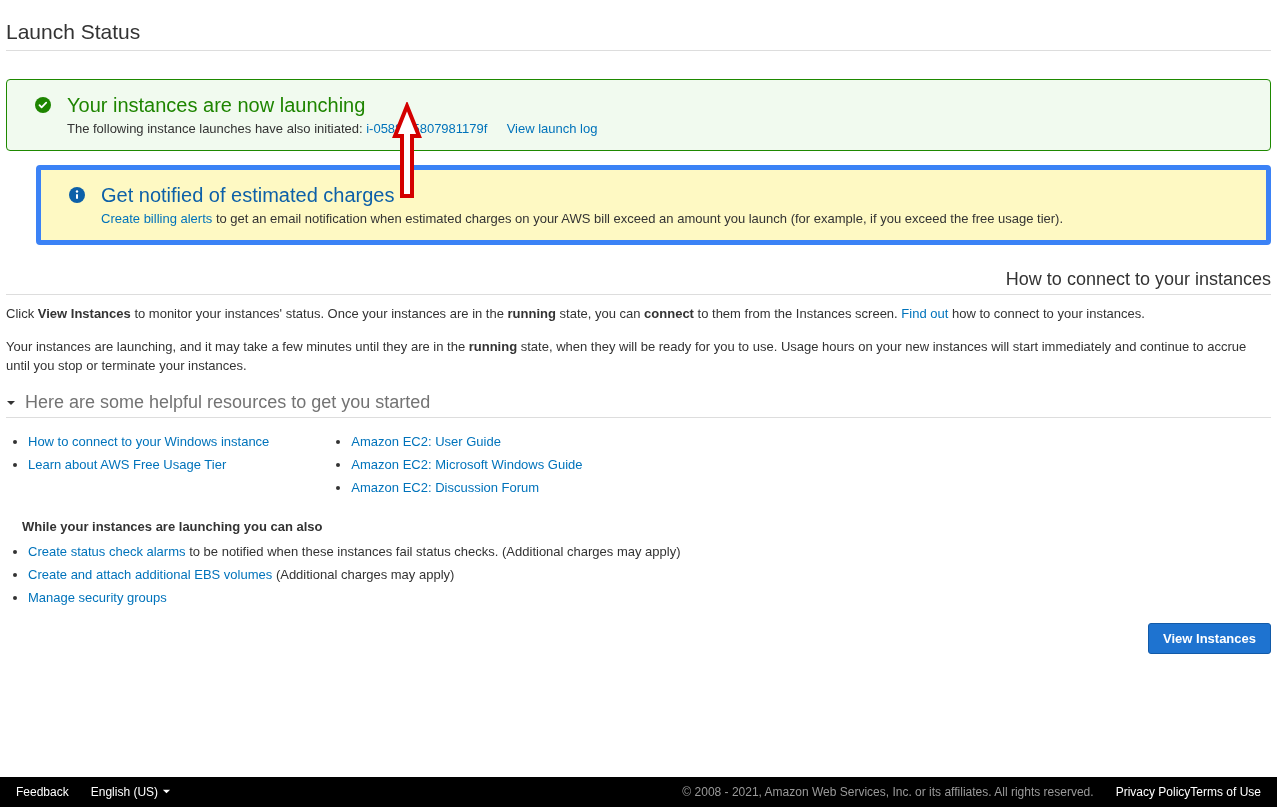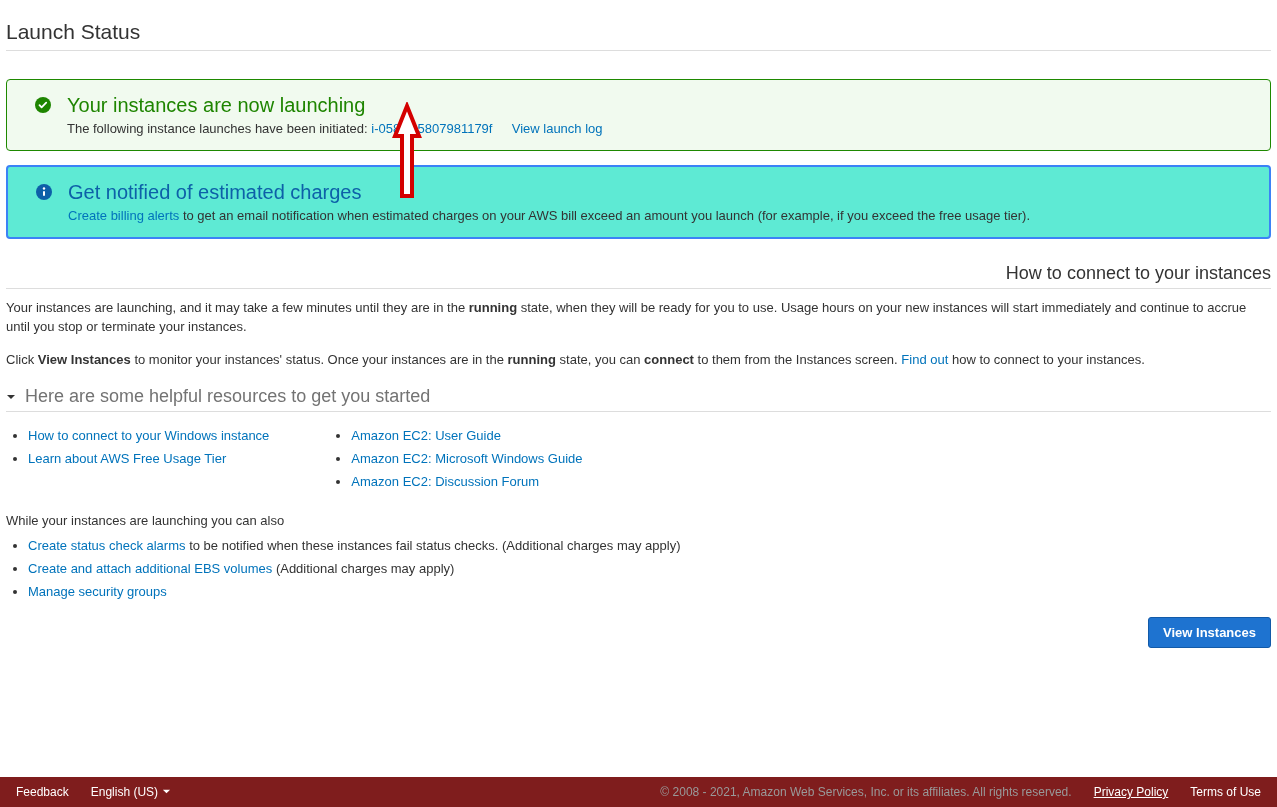--- a/index.html
+++ b/index.html
@@ -28,22 +28,23 @@
     border-radius: 4px;
     padding: 14px 18px 14px 60px;
     position: relative;
     margin-bottom: 14px;
   }
   .alert-success {
     background: #f1faef;
     border: 1px solid #1e8900;
   }
   .alert-info {
-    background: #5eead4;
-    border: 2px solid #3b82f6;
+    background: #fef9c3;
+    border: 5px solid #3b82f6;
+    margin-left: 30px;
   }
   .alert-icon {
     position: absolute;
     left: 28px;
     top: 17px;
   }
   .alert-title {
     font-size: 20px;
     margin: 0 0 4px 0;
     font-weight: 400;
@@ -89,41 +90,41 @@
   ul.resource-list li {
     margin-bottom: 8px;
     color: #333;
   }
   .resource-cols {
     display: flex;
     gap: 60px;
     margin-bottom: 4px;
   }
 
-  p.subhead { margin: 16px 0 10px 0; }
+  p.subhead { margin: 16px 0 10px 16px; font-weight: bold; }
 
   .btn-primary {
     background: #1e73d0;
     color: #fff;
     border: 1px solid #125aa8;
     border-radius: 3px;
     padding: 7px 14px;
     font-size: 13px;
     font-weight: 700;
     cursor: pointer;
   }
   .btn-row { text-align: right; margin-top: 18px; padding-bottom: 30px;}
 
   
   .footer {
     position: fixed;
     bottom: 0;
     left: 0;
     right: 0;
-    background: #7f1d1d;
+    background: #000000;
     color: #ccc;
     font-size: 12px;
     display: flex;
     align-items: center;
     padding: 8px 16px;
   }
   .footer .left { display:flex; align-items:center; gap:22px; }
   .footer .spacer { flex: 1; }
   .footer a { color: #fff; text-decoration: none; cursor:pointer; }
   .footer .legal { color: #999; margin-right: 22px; text-align: right; }
@@ -145,21 +146,21 @@
 
   <div class="alert alert-success" style="position:relative">
     <span class="alert-icon">
       <svg width="16" height="16" viewBox="0 0 16 16">
           <circle cx="8" cy="8" r="8" fill="#1e8500"></circle>
           <path d="M4.5 8.2l2.1 2.1 4.6-4.6" stroke="#fff" stroke-width="1.8" fill="none" stroke-linecap="round" stroke-linejoin="round"></path>
         </svg>
     </span>
     <div class="alert-title">Your instances are now launching</div>
     <div class="alert-body">
-      <span>The following instance launches have been initiated: </span>
+      <span>The following instance launches have also initiated: </span>
       <a class="link">i-0588fc5807981179f</a>
       <span class="gap"></span>
       <a class="link">View launch log</a>
     </div>
 
     <div class="arrow-anno" style="left:382px; top:22px;">
       <svg width="36" height="100" viewBox="0 0 36 100">
         <g fill="none" stroke="#d40000" stroke-width="4" stroke-linejoin="miter">
           <path d="M18 4 L30 34 L23 34 L23 94 L13 94 L13 34 L6 34 Z" fill="#fff" stroke="#d40000"></path>
         </g>
@@ -178,26 +179,26 @@
     <div class="alert-title">Get notified of estimated charges</div>
     <div class="alert-body">
       <a class="link">Create billing alerts</a>
       <span> to get an email notification when estimated charges on your AWS bill exceed an amount you launch (for example, if you exceed the free usage tier).</span>
     </div>
   </div>
 
   <h2 class="section-title">How to connect to your instances</h2>
   <hr class="section-rule">
   <p class="para">
-    <span>Your instances are launching, and it may take a few minutes until they are in the </span><b>running</b><span> state, when they will be ready for you to use. Usage hours on your new instances will start immediately and continue to accrue until you stop or terminate your instances.</span>
-  </p>
-  <p class="para">
     <span>Click </span><b>View Instances</b><span> to monitor your instances' status. Once your instances are in the </span><b>running</b><span> state, you can </span><b>connect</b><span> to them from the Instances screen. </span>
     <a class="link">Find out</a>
     <span> how to connect to your instances.</span>
+  </p>
+  <p class="para">
+    <span>Your instances are launching, and it may take a few minutes until they are in the </span><b>running</b><span> state, when they will be ready for you to use. Usage hours on your new instances will start immediately and continue to accrue until you stop or terminate your instances.</span>
   </p>
 
   <div class="collapsible-header">
     <span class="caret">
       <svg width="10" height="10" viewBox="0 0 10 10">
           <path d="M1 3 L5 7 L9 3 Z" fill="#333"></path>
         </svg>
     </span>
     <span>Here are some helpful resources to get you started</span>
   </div>
@@ -233,15 +234,15 @@
       <span>English (US)</span>
       <span>
         <svg width="9" height="9" viewBox="0 0 10 10">
             <path d="M1 3 L5 7 L9 3 Z" fill="#fff"></path>
           </svg>
       </span>
     </span>
   </div>
   <div class="spacer"></div>
   <span class="legal">© 2008 - 2021, Amazon Web Services, Inc. or its affiliates. All rights reserved.</span>
-  <a style="margin-right:22px;text-decoration:underline;">Privacy Policy</a>
+  <a style="">Privacy Policy</a>
   <a>Terms of Use</a>
 </div>
 
 </body></html>

